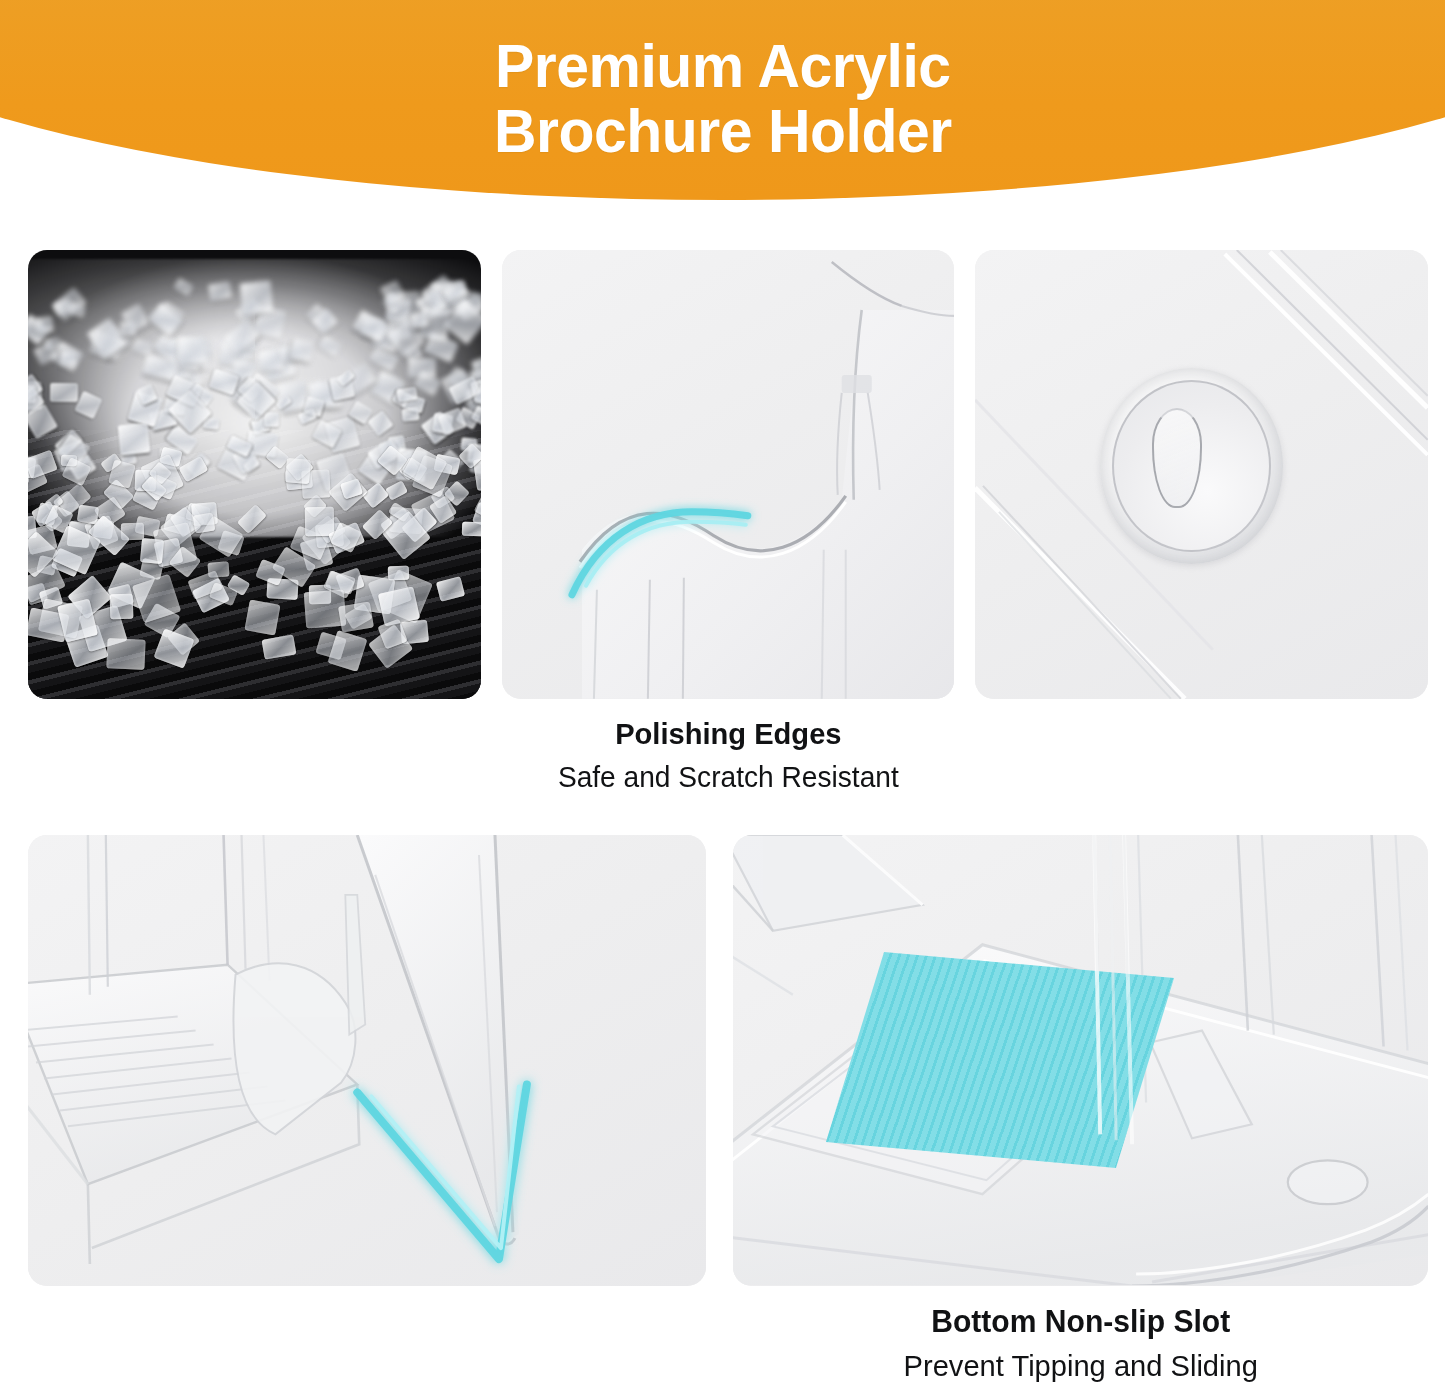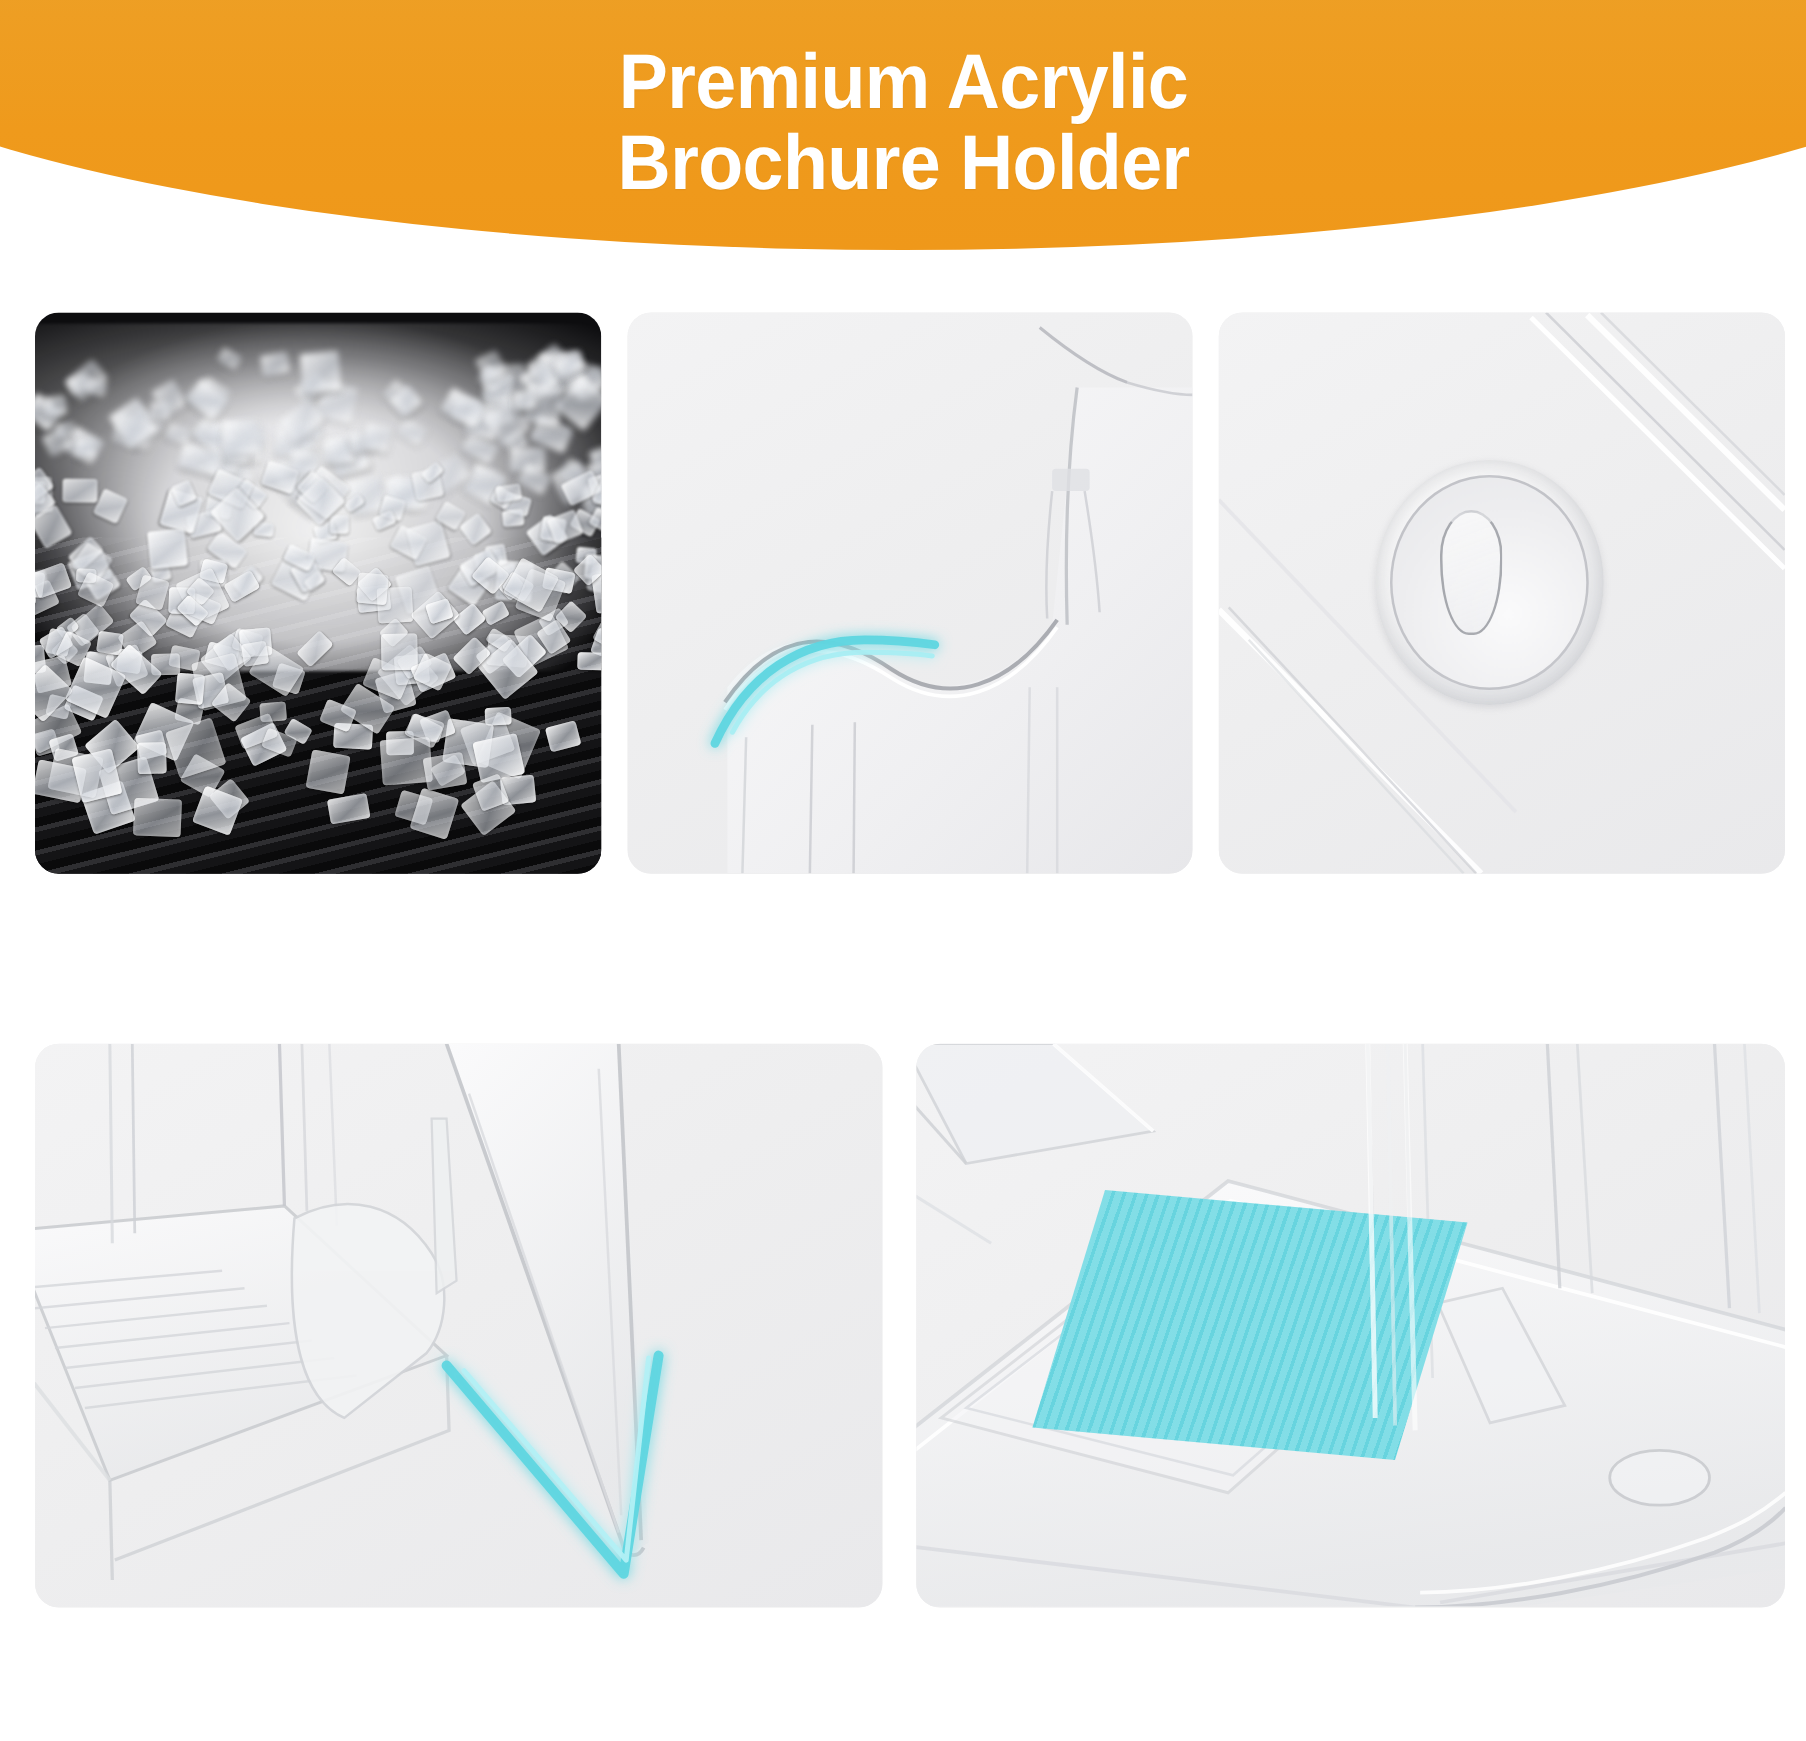--- a/index.html
+++ b/index.html
@@ -491,20 +491,24 @@
         <path d="M182 328 L181 449" fill="none" stroke="#c9cbd0" stroke-width="2" opacity=".8"></path>
         <path d="M322 300 L320 449" fill="none" stroke="#d4d6da" stroke-width="2" opacity=".7"></path>
         <path d="M344 300 L344 449" fill="none" stroke="#d4d6da" stroke-width="2" opacity=".7"></path>
 
         <g filter="url(#cyanGlow2)">
           <path d="M70 345 C96 288 140 262 190 262 C214 262 232 264 246 266" fill="none" stroke="#5fd6e0" stroke-width="7" stroke-linecap="round" opacity=".95"></path>
           <path d="M84 336 C108 292 146 272 190 272 C213 272 230 273 244 275" fill="none" stroke="#a8eef3" stroke-width="4" stroke-linecap="round" opacity=".95"></path>
         </g>
       </svg>
     </div>
+    <div class="caption">
+      <div class="title">Polishing Edges</div>
+      <div class="sub">Safe and Scratch Resistant</div>
+    </div>
   </div>
 
   <div class="card">
     <div class="photo">
       <div class="acrylic-bg"></div>
       <svg class="p2-svg" viewBox="0 0 453 449" preserveAspectRatio="none">
 
         <path d="M250 4 L453 205" fill="none" stroke="#ffffff" stroke-width="4" opacity=".95"></path>
         <path d="M262 0 L453 190" fill="none" stroke="#c6c8cd" stroke-width="2" opacity=".7"></path>
         <path d="M295 2 L453 158" fill="none" stroke="#ffffff" stroke-width="5" opacity=".9"></path>
@@ -629,14 +633,18 @@
         <ellipse cx="596" cy="348" rx="40" ry="22" fill="#f1f2f4" opacity=".85" stroke="#c8cace" stroke-width="2.2"></ellipse>
       </svg>
       <div class="slip-pad" style="left:118px;top:130px;width:298px;height:190px;"></div>
       <svg class="p5-svg" viewBox="0 0 697 451" preserveAspectRatio="none">
 
         <path d="M362 0 L368 300" fill="none" stroke="#ffffff" stroke-width="4" opacity=".75"></path>
         <path d="M392 0 L400 310" fill="none" stroke="#ffffff" stroke-width="4" opacity=".6"></path>
         <path d="M378 0 L384 306" fill="none" stroke="#eef0f2" stroke-width="3" opacity=".55"></path>
       </svg>
     </div>
+    <div class="caption">
+      <div class="title">Bottom Non-slip Slot</div>
+      <div class="sub">Prevent Tipping and Sliding</div>
+    </div>
   </div>
 </div>
 
 </body></html>

